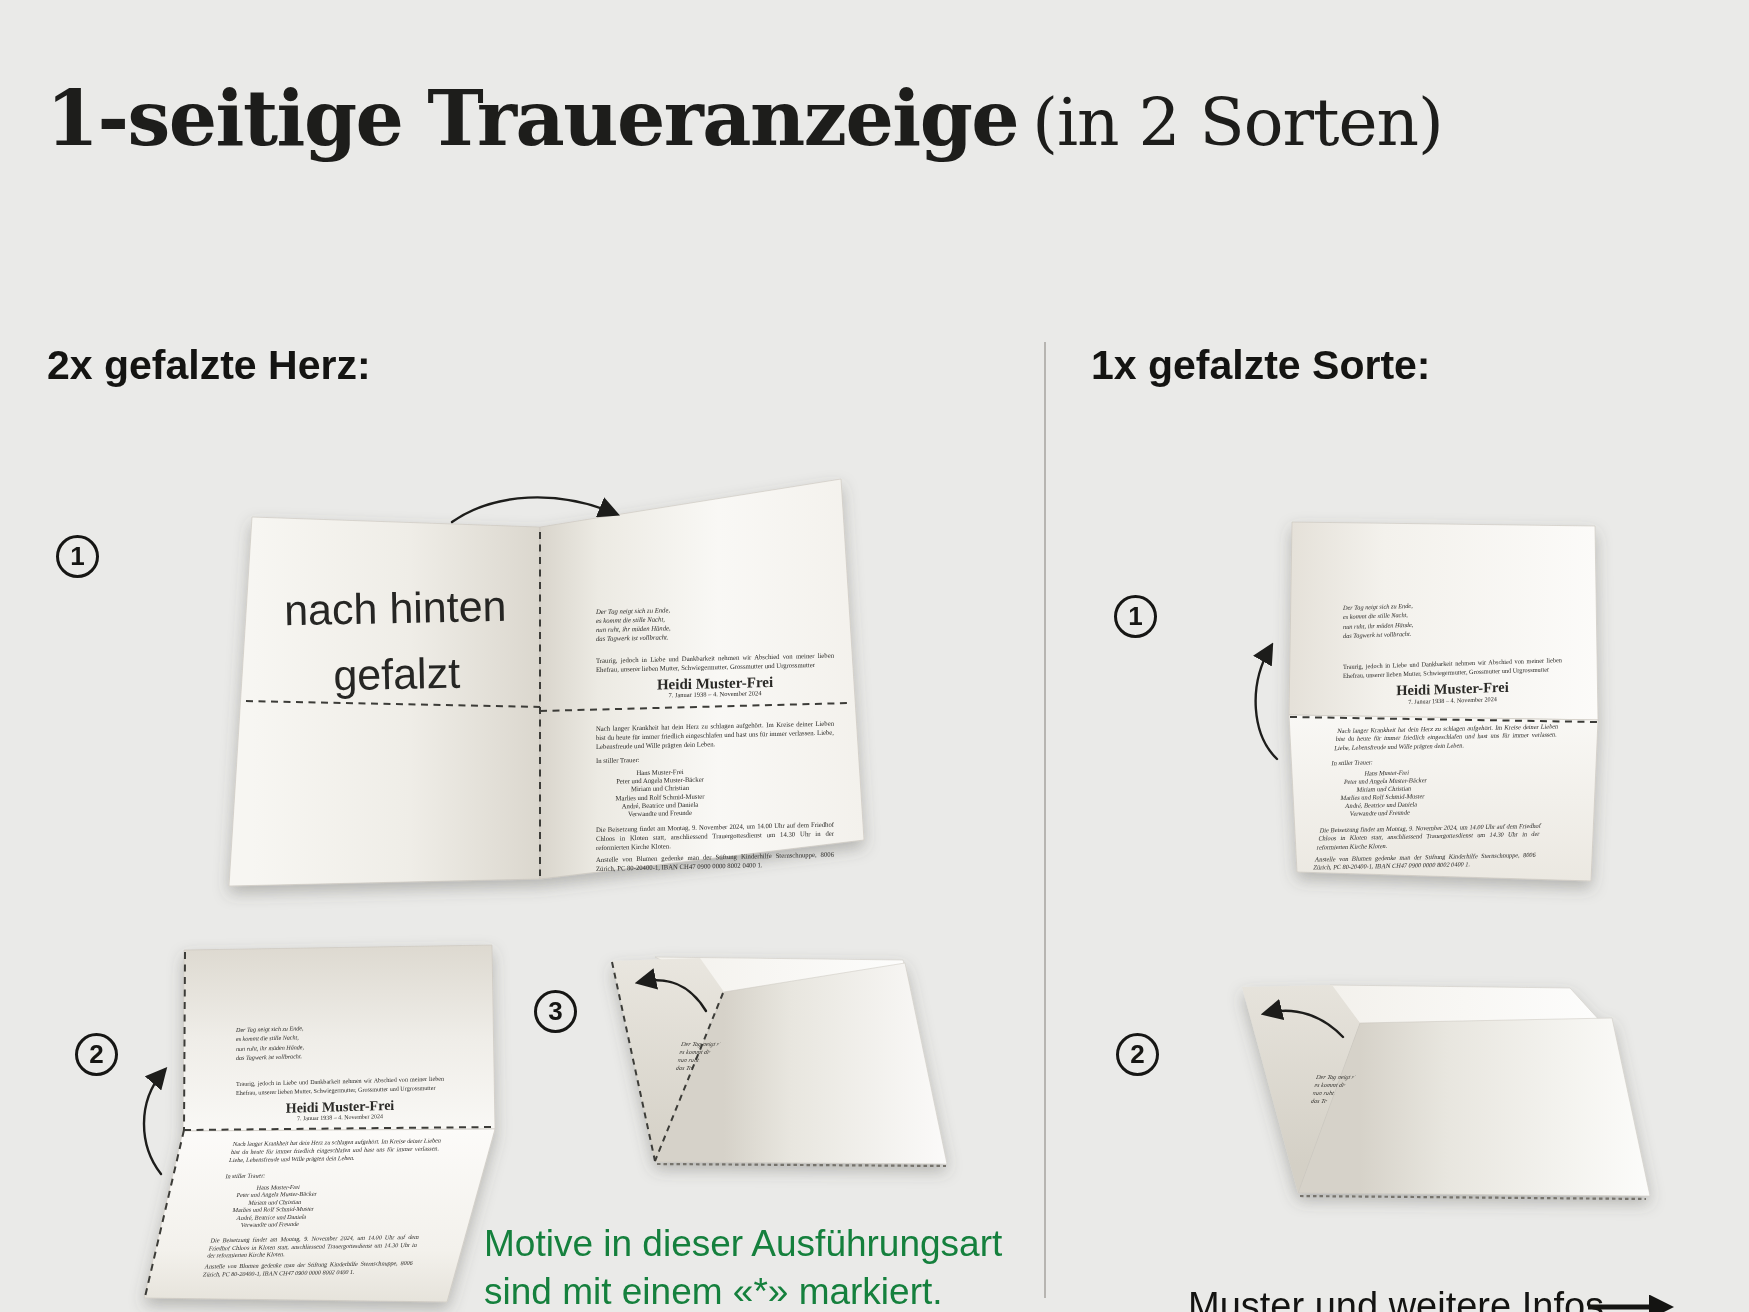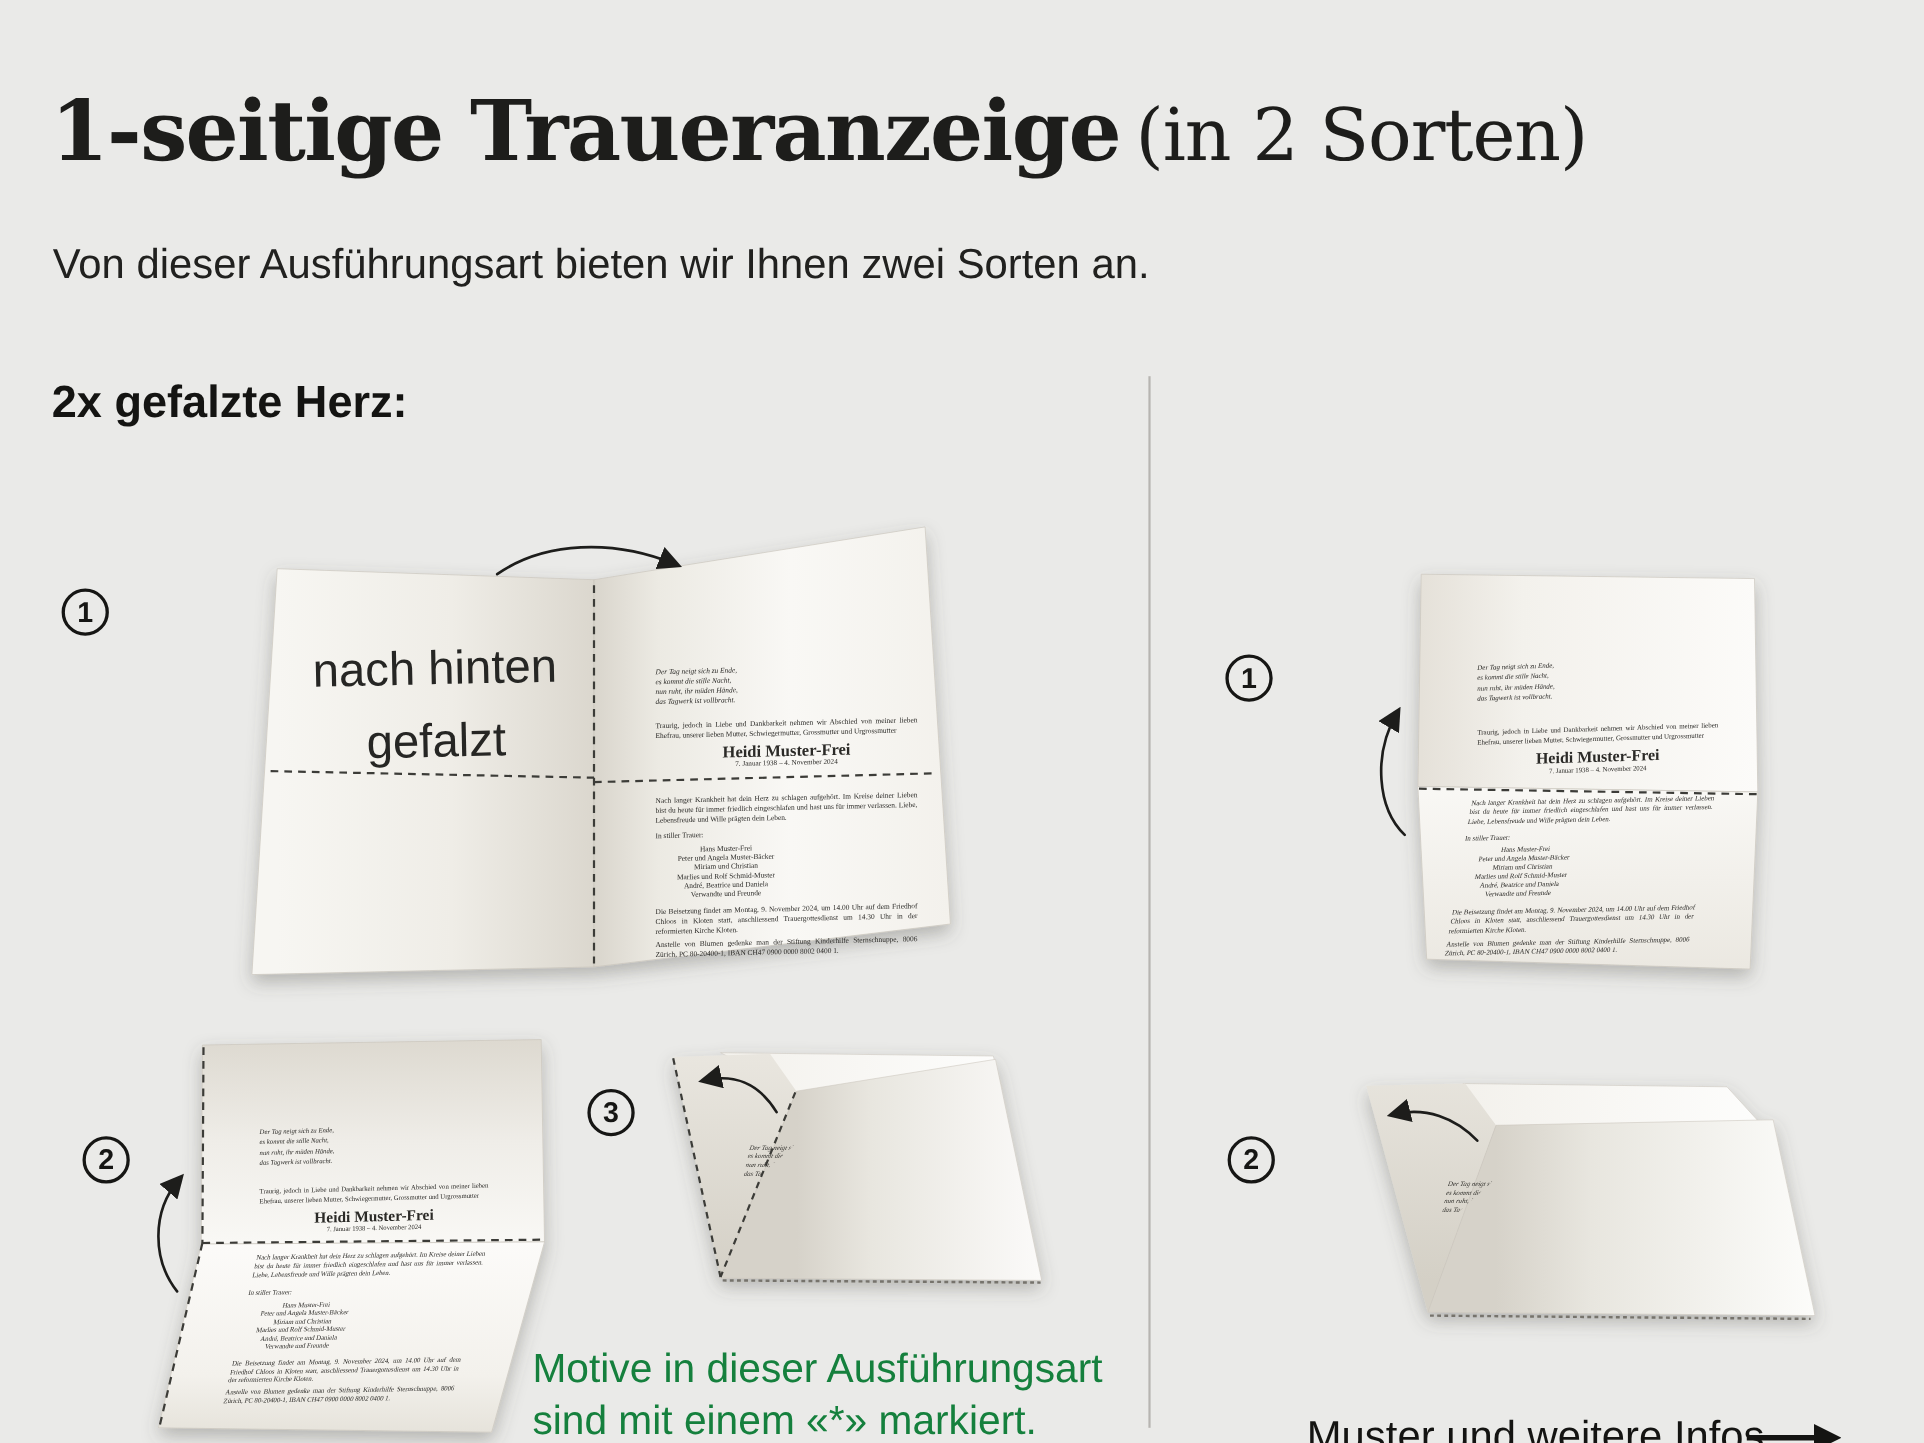--- a/index.html
+++ b/index.html
@@ -200,23 +200,23 @@
     </g>
     <path d="M1300,1162 L1646,1165" fill="none" stroke="#76736c" stroke-width="2.2" stroke-dasharray="3.5 3"></path>
     <path d="M1343,1003 C1323,982 1296,972 1267,979" fill="none" stroke="#1d1d1b" stroke-width="2.4" stroke-linecap="round" marker-end="url(#ah)"></path>
 
     <path d="M1588,1273 L1664,1273" fill="none" stroke="#141412" stroke-width="5" stroke-linecap="butt" marker-end="url(#ahBig)"></path>
   </svg>
 
   <h1 class="page-title">
     <span>1-seitige Traueranzeige</span><span class="suffix">(in 2 Sorten)</span>
   </h1>
-  <div class="page-subtitle">Von dieser Ausführungsart bieten wir Ihnen zwei Sorten an.</div>
 
   <div class="section-label section-label--left">2x gefalzte Herz:</div>
+  <div class="section-label section-label--right">1x gefalzte Sorte:</div>
   <div class="divider"></div>
 
   <div class="badge" style="left:56px;top:501px">
     <span>1</span>
     </div>
   <div class="badge" style="left:75px;top:999px">
     <span>2</span>
     </div>
   <div class="badge" style="left:534px;top:956px">
     <span>3</span>

